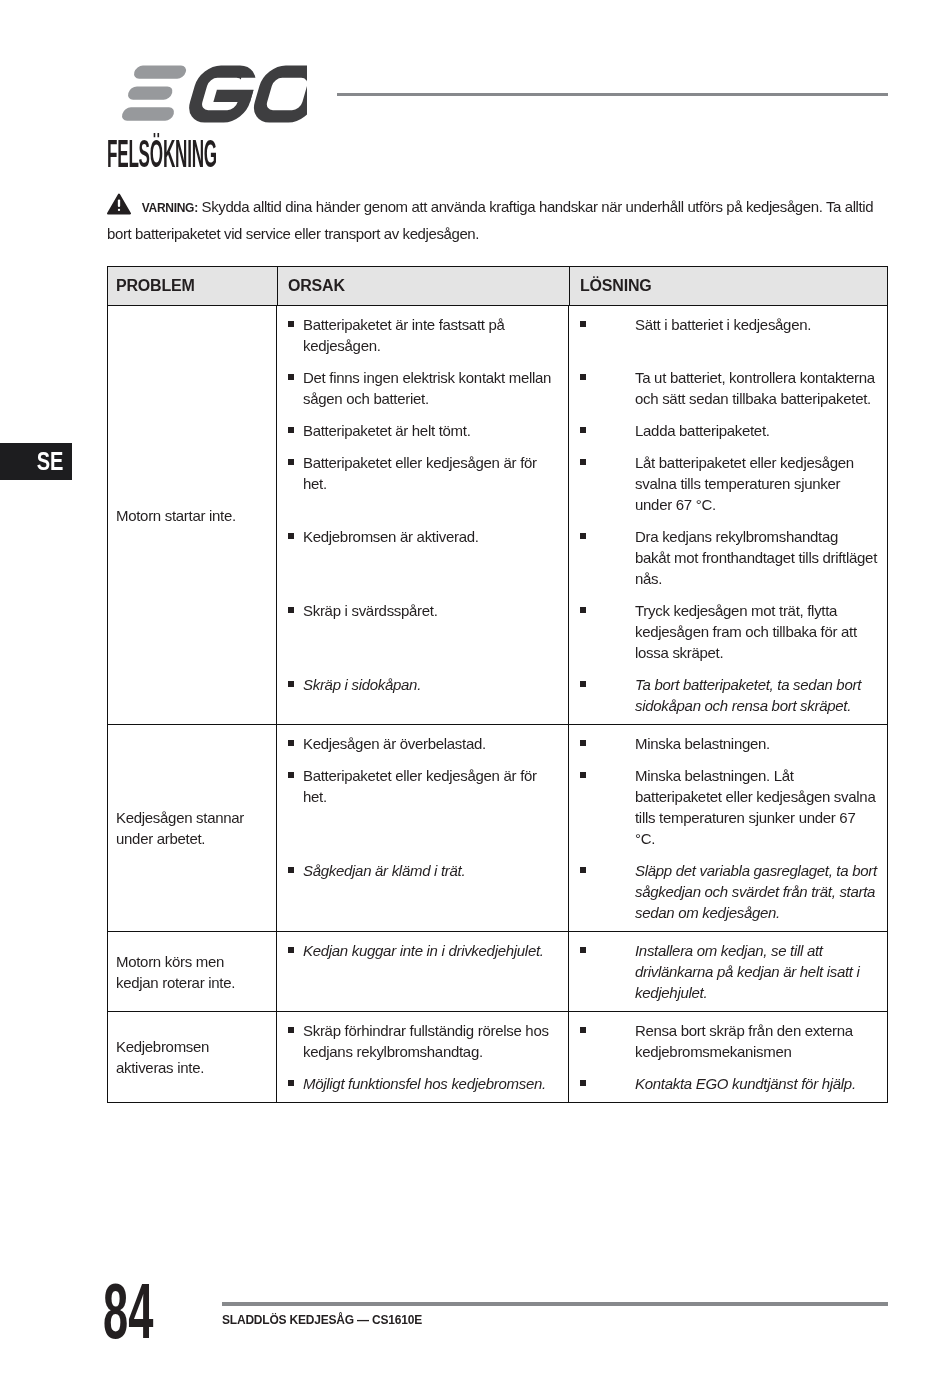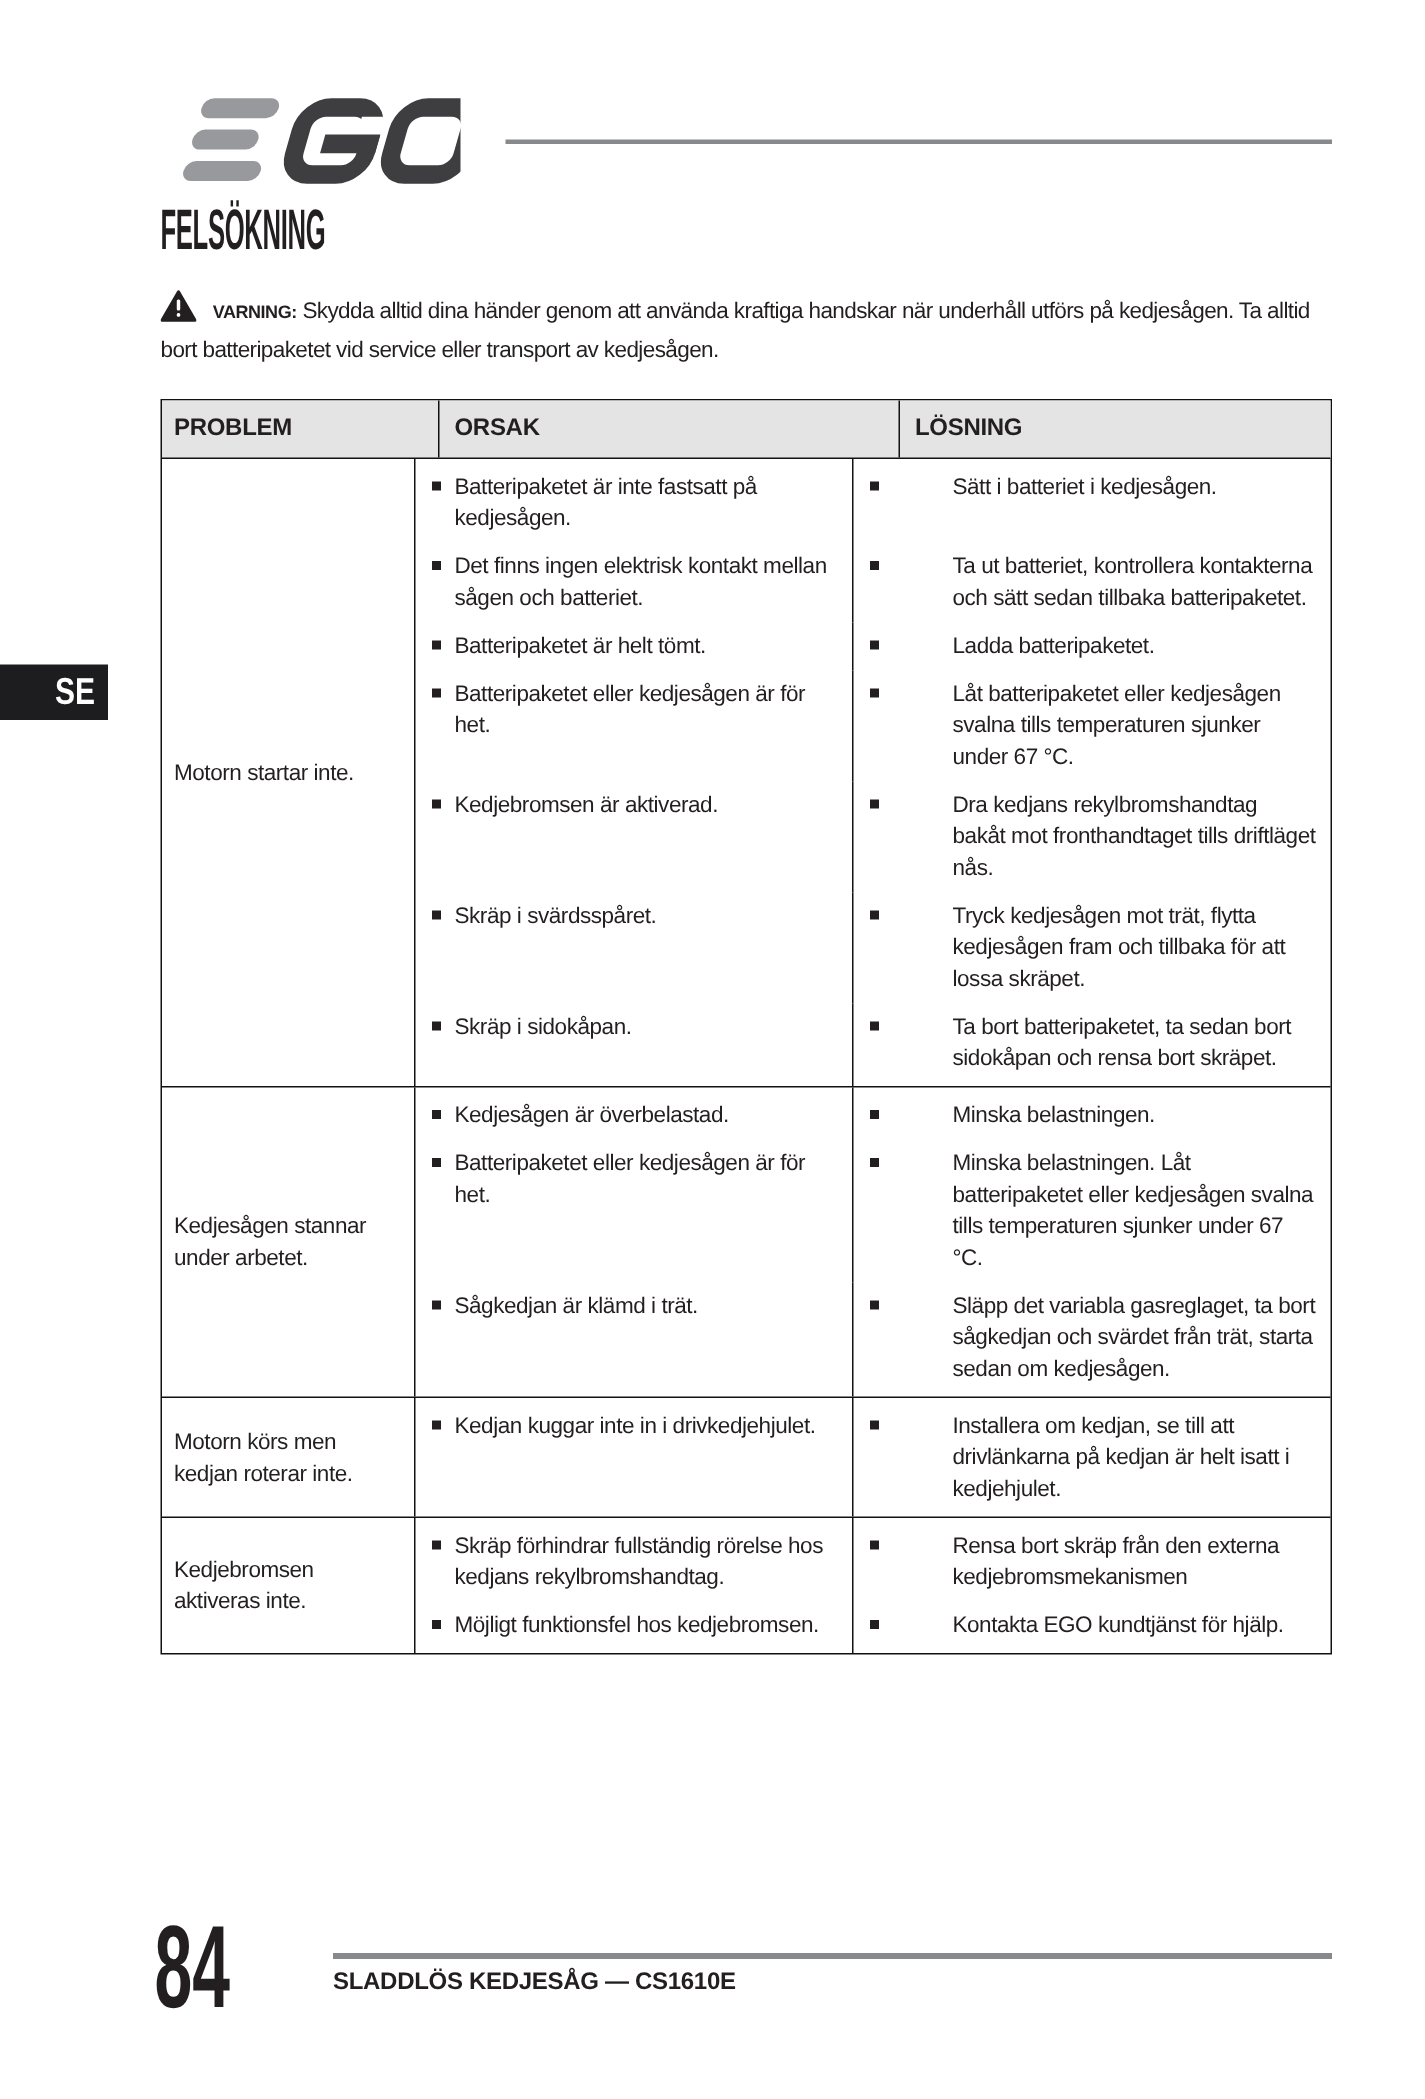--- a/index.html
+++ b/index.html
@@ -37,21 +37,20 @@
   
   .ts-table{
     position:absolute;left:107px;top:266px;width:779px;
     border:1px solid var(--border,#111);
     font-size:15px;line-height:21px;letter-spacing:-0.3px;
   }
   .t-header{
     display:grid;grid-template-columns:169px 292px auto;
     background:var(--header_bg,#e4e4e4);
     border-bottom:1px solid var(--border,#111);
-    gap:15px;
   }
   .h-cell{
     padding:8px 10px 8px 8px;
     font-weight:bold;font-size:16px;letter-spacing:-0.2px;line-height:22px;
   }
   .h-cell + .h-cell{border-left:1px solid var(--border,#111);padding-left:10px;}
 
   .t-row{display:grid;grid-template-columns:169px 292px auto;}
   .t-row + .t-row{border-top:1px solid var(--border,#111);}
   #t-body .t-row:nth-child(1){min-height:412px;}
@@ -61,21 +60,21 @@
 
   .problem-cell{
     grid-column:1;display:flex;align-items:center;
     padding:4px 10px 4px 8px;
     border-right:1px solid var(--border,#111);
   }
   .pair-cell{display:flex;align-items:flex-start;padding:5px 10px 6px 10px;}
   .cause-cell{grid-column:2;border-right:1px solid var(--border,#111);}
   .sol-cell{grid-column:3;gap:40px;}
   .pair-cell.first{padding-top:8px;}
-  .pair-cell.last{padding-bottom:8px;}
+  .pair-cell.last{padding-bottom:8px;font-style:italic;}
   .bullet{
     width:6px;height:6px;background:var(--text,#231f20);
     margin:7px 9px 0 1px;flex-shrink:0;display:inline-block;
   }
 
   
   .se-tab{
     position:absolute;left:0;top:443px;width:72px;height:37px;
     background:var(--tab_bg,#1d1d1f);color:var(--tab_text,#fff);
     display:flex;align-items:center;justify-content:flex-end;
@@ -91,21 +90,21 @@
     position:absolute;left:103px;top:1283px;
     font-size:78px;font-weight:bold;line-height:0.73;
     transform:scaleX(0.58);transform-origin:left top;
   }
   .footer-rule{
     position:absolute;left:222px;right:62px;top:1302px;height:4px;
     background:var(--rule_gray,#87898c);
   }
   .footer-product{
     position:absolute;left:222px;top:1313px;
-    font-weight:bold;font-size:16px;letter-spacing:-0.2px;
+    font-weight:bold;font-size:12px;letter-spacing:-0.2px;
   }
 </style>
 </head>
 <body>
 
 <div class="page">
 
   <div class="se-tab">
     <span>SE</span>
   </div>

